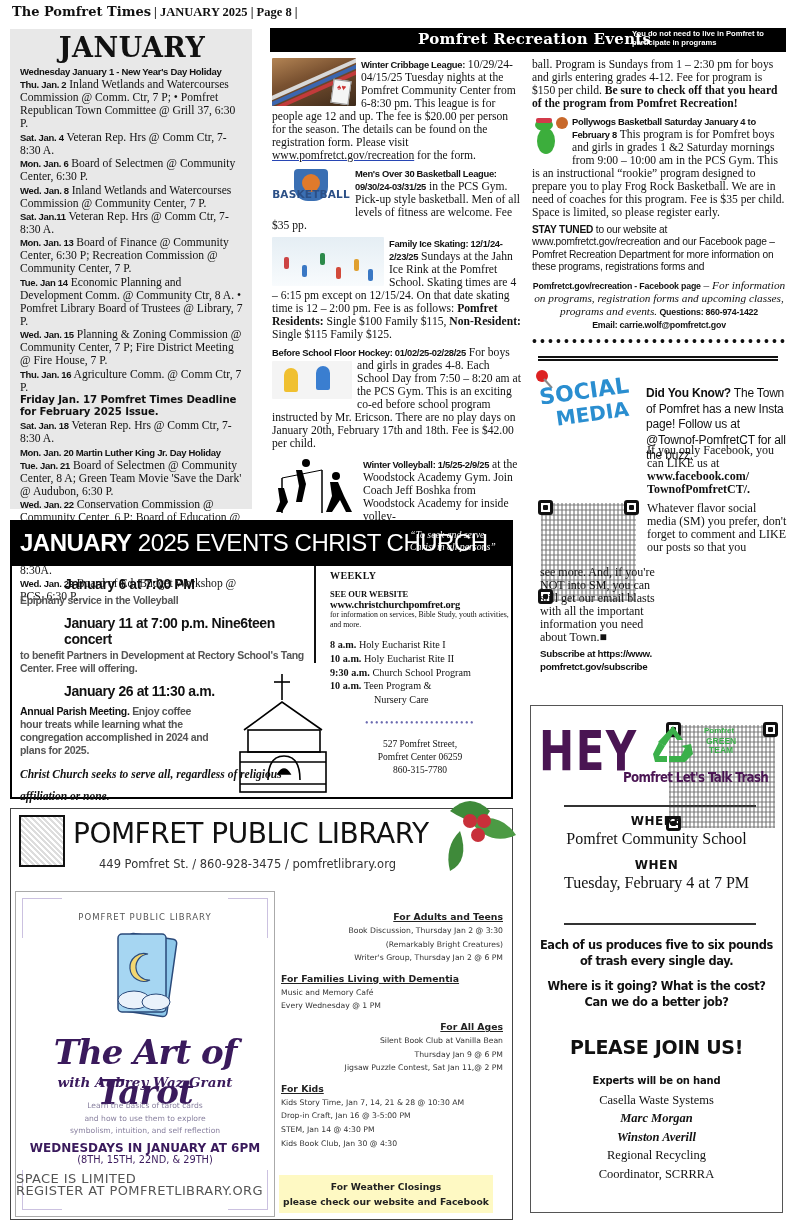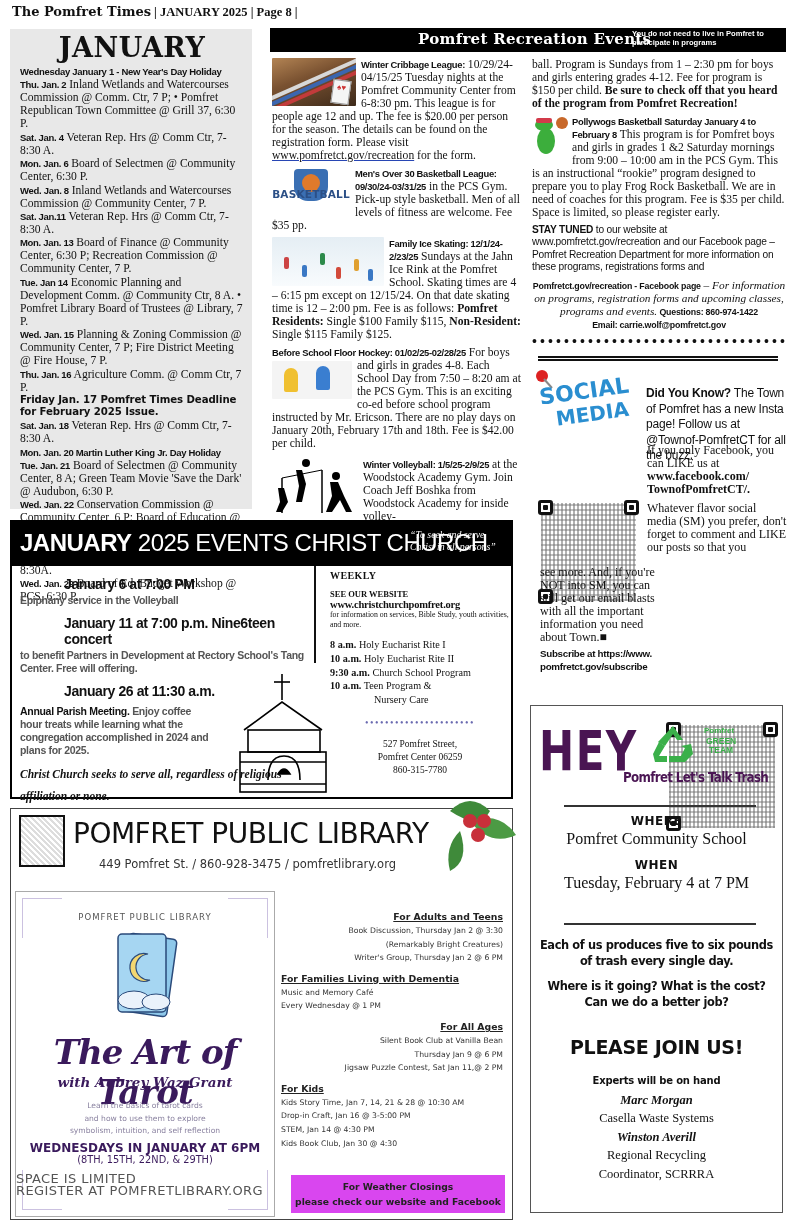--- a/index.html
+++ b/index.html
@@ -110,21 +110,21 @@
   .tarot .t-desc { position: absolute; top: 208px; width: 100%; text-align: center; font-family: "DejaVu Sans", sans-serif; font-size: 7.6px; line-height: 12.5px; color: #8a82a0; }
   .tarot .t-when { position: absolute; top: 249px; width: 100%; text-align: center; font-family: "DejaVu Sans", sans-serif; font-weight: bold; font-size: 12px; color: #3a1a5c; }
   .tarot .t-dates { position: absolute; top: 262px; width: 100%; text-align: center; font-family: "DejaVu Sans", sans-serif; font-size: 9.8px; color: #3a1a5c; }
   .tarot .t-space { position: absolute; top: 281px; width: 100%; text-align: left; font-family: "DejaVu Sans", sans-serif; font-size: 13px; line-height: 12px; color: #555; letter-spacing: 0.4px; }
   .tarot .corner { position: absolute; width: 40px; height: 40px; border-color: #b6a8d4; border-style: solid; opacity: 0.7; }
 
   .lib-list { position: absolute; left: 270px; top: 100px; width: 222px; font-family: "DejaVu Sans", sans-serif; font-size: 7.7px; line-height: 13.6px; color: #333; }
   .lib-list .hd { font-weight: bold; font-size: 9.3px; text-decoration: underline; color: #222; line-height: 15px; }
   .lib-list .r { text-align: right; }
   .lib-list .sec { margin-bottom: 6px; }
-  .weather-box { position: absolute; left: 280px; top: 366px; width: 214px; height: 38px; background: #d946ef; text-align: center; font-family: "DejaVu Sans", sans-serif; font-weight: bold; font-size: 9.2px; line-height: 15px; padding-top: 4px; color: #222; }
+  .weather-box { position: absolute; left: 268px; top: 366px; width: 214px; height: 38px; background: #fef9c3; text-align: center; font-family: "DejaVu Sans", sans-serif; font-weight: bold; font-size: 9.2px; line-height: 15px; padding-top: 4px; color: #222; }
 
   
   .trash { left: 530px; top: 705px; width: 253px; height: 508px; border: 1.5px solid #555; }
   .hey { position: absolute; left: 8px; top: 10px; font-family: "DejaVu Sans", sans-serif; font-weight: bold; font-size: 56px; color: #4a1553; letter-spacing: 2px; line-height: 70px; transform: scaleX(0.75); transform-origin: left; }
   .recycle { position: absolute; left: 118px; top: 18px; width: 48px; height: 40px; }
   .gt-p { position: absolute; left: 173px; top: 20px; font-family: "Liberation Sans", sans-serif; font-weight: bold; font-size: 8px; color: #3bb04a; }
   .gt-g { position: absolute; left: 175px; top: 31px; font-family: "Liberation Sans", sans-serif; font-weight: bold; font-size: 8.5px; line-height: 9px; color: #3bb04a; text-align: center; }
   .lets { position: absolute; left: 92px; top: 63px; font-family: "DejaVu Sans", sans-serif; font-weight: bold; font-size: 14px; color: #4a1553; letter-spacing: -0.8px; transform: scaleX(0.85); transform-origin: left; white-space: nowrap; }
   .tr-rule { position: absolute; left: 33px; width: 192px; height: 1.5px; background: #333; }
   .tr-lbl { position: absolute; width: 100%; text-align: center; font-family: "DejaVu Sans", sans-serif; font-weight: bold; font-size: 12px; letter-spacing: 0.5px; }
@@ -440,19 +440,19 @@
     <div>Each of us produces five to six pounds</div>
       <div>of trash every single day.</div>
   </div>
   <div class="tr-hand" style="top:272px;">
     <div>Where is it going? What is the cost?</div>
       <div>Can we do a better job?</div>
   </div>
   <div class="tr-join" style="top:330px;">PLEASE JOIN US!</div>
   <div class="tr-exp" style="top:366px;">
     <div class="e-h">Experts will be on hand</div>
+    <div>Casella Waste Systems</div>
     <div><i>Marc Morgan</i></div>
-    <div>Casella Waste Systems</div>
     <div><i>Winston Averill</i></div>
     <div>Regional Recycling</div>
     <div>Coordinator, SCRRRA</div>
   </div>
 </div>
 
 </body></html>

